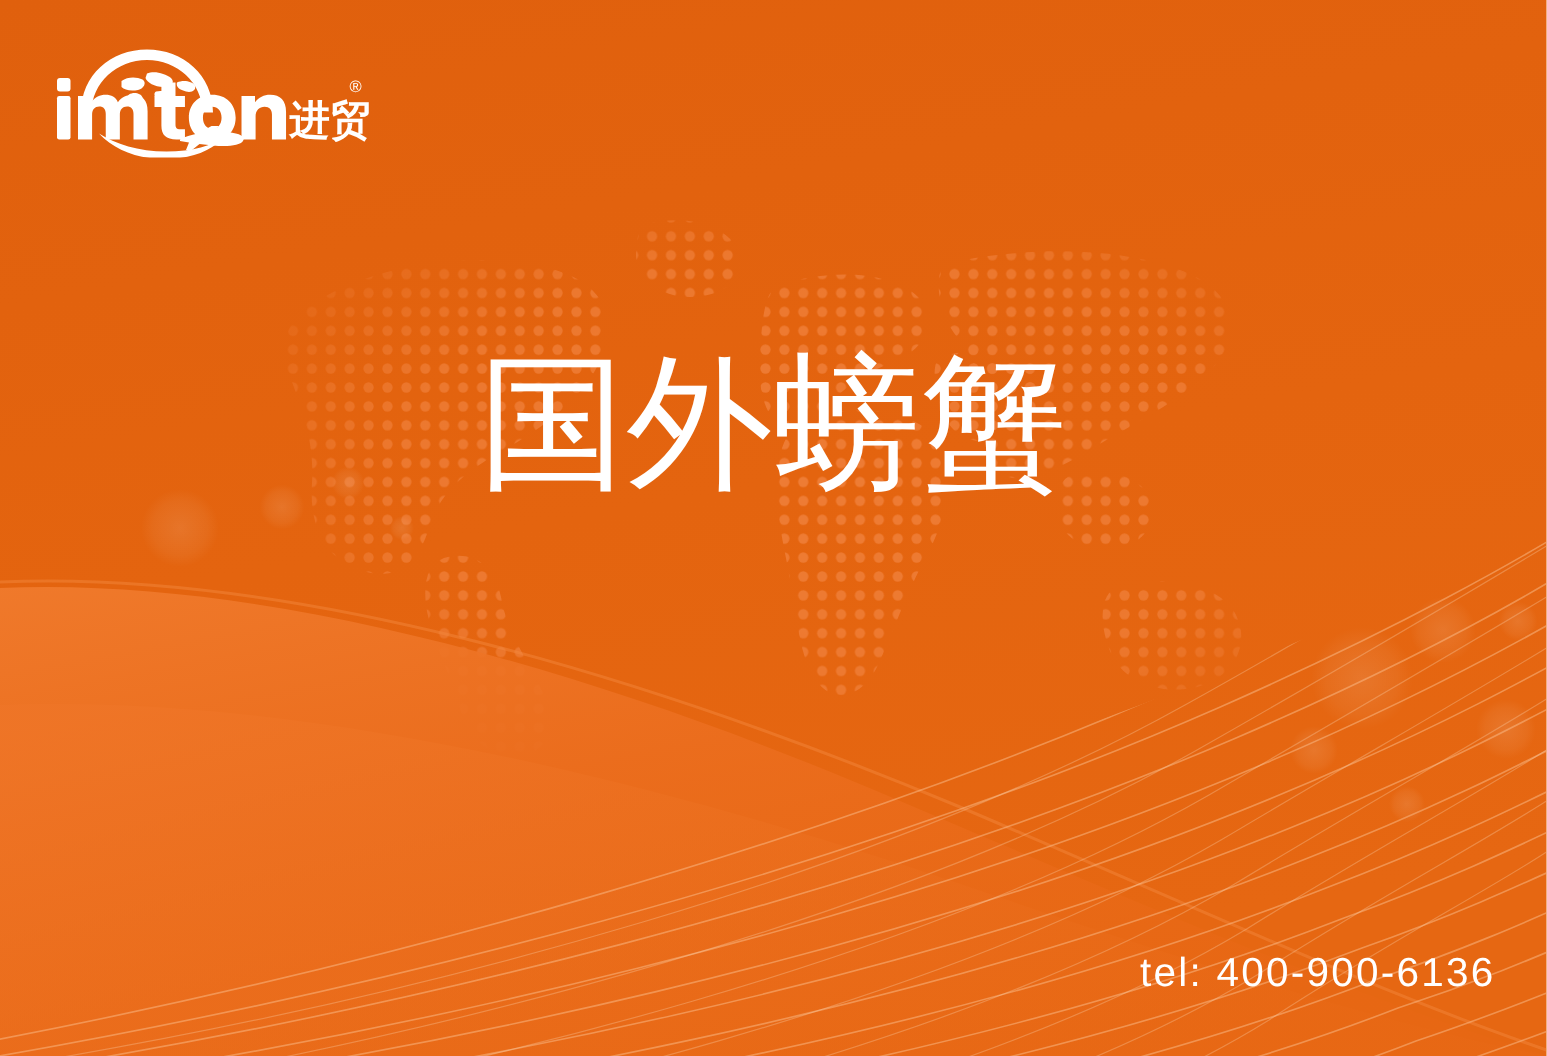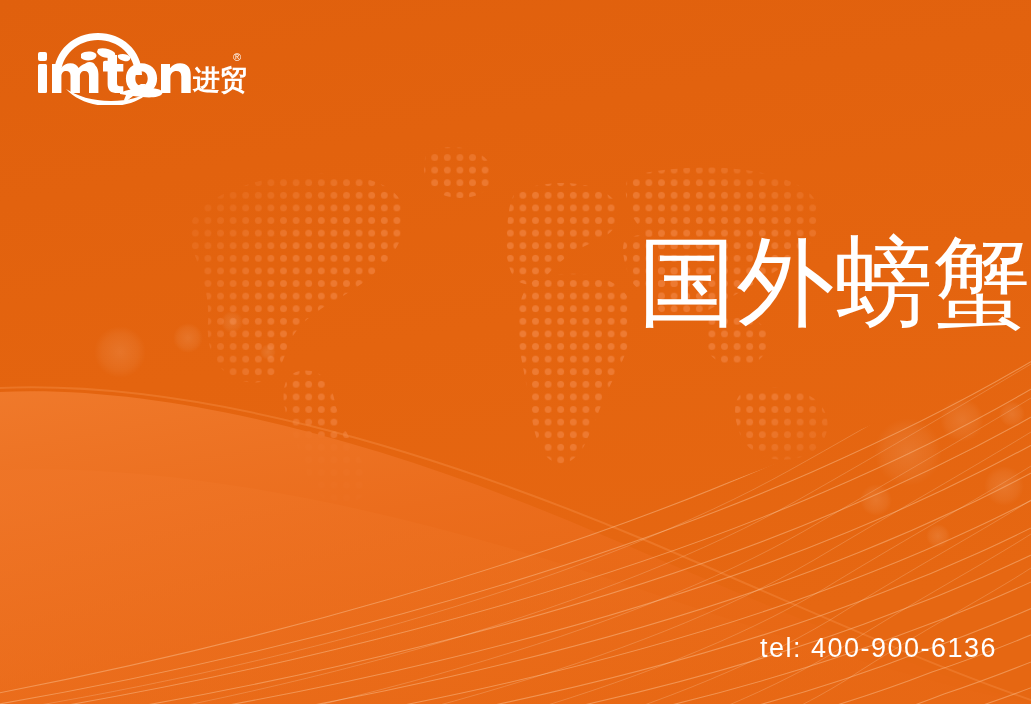--- a/index.html
+++ b/index.html
@@ -35,21 +35,21 @@
     height: 78px;
   }
   #logo-svg { display:block; width:210px; height:78px; }
 
   
   #headline {
     position: absolute;
     left: 0;
     top: 225px;
     width: 1031px;
-    text-align: right;
+    text-align: center;
     color: #ffffff;
     line-height: 1.18;
     letter-spacing: 0.01em;
   }
   .headline-line {
     display: block;
     font-family: "Liberation Sans", "DejaVu Sans", sans-serif;
     font-weight: 400;
     color: #ffffff;
     white-space: nowrap;

